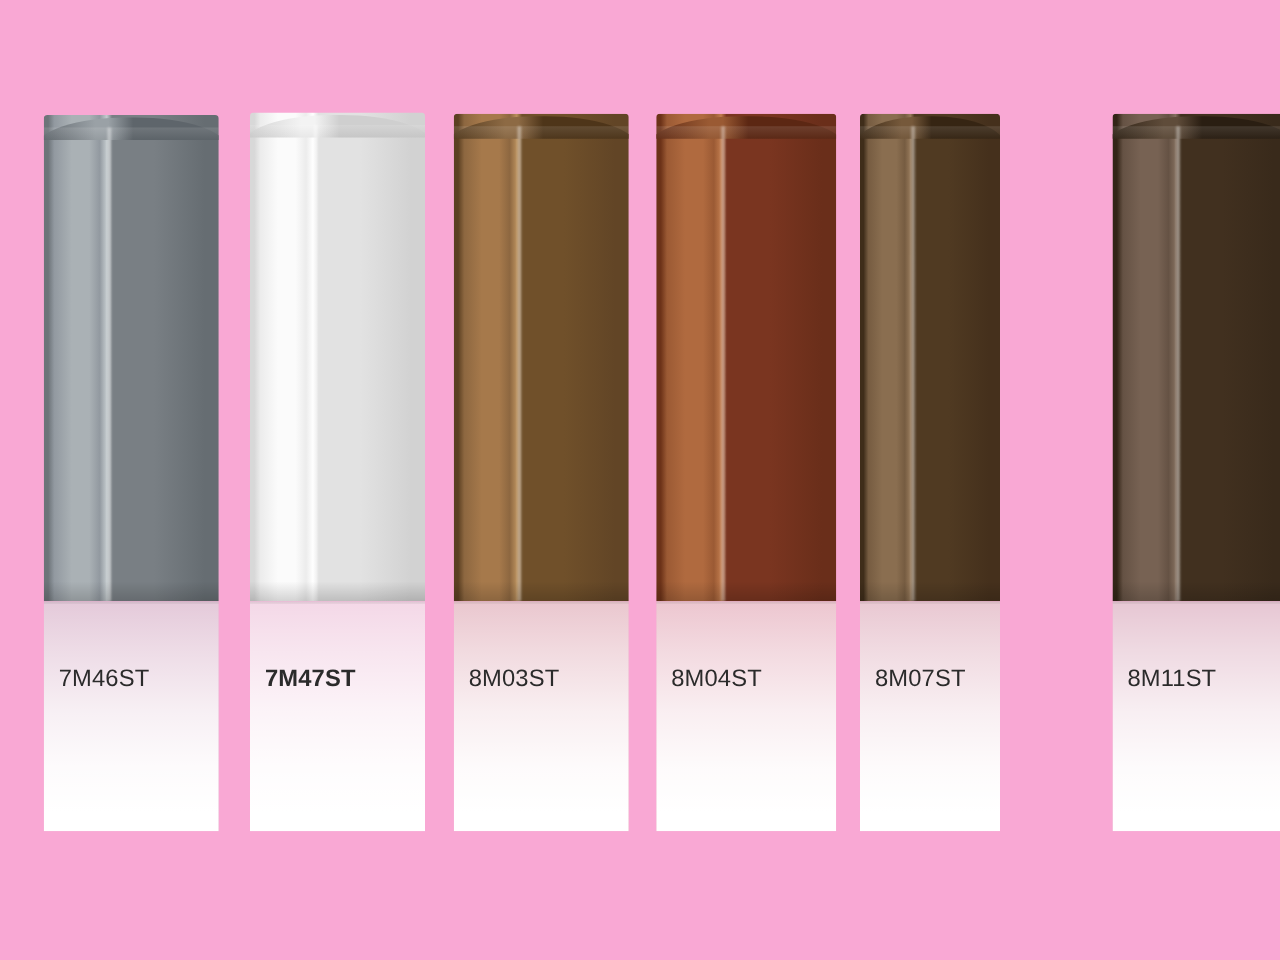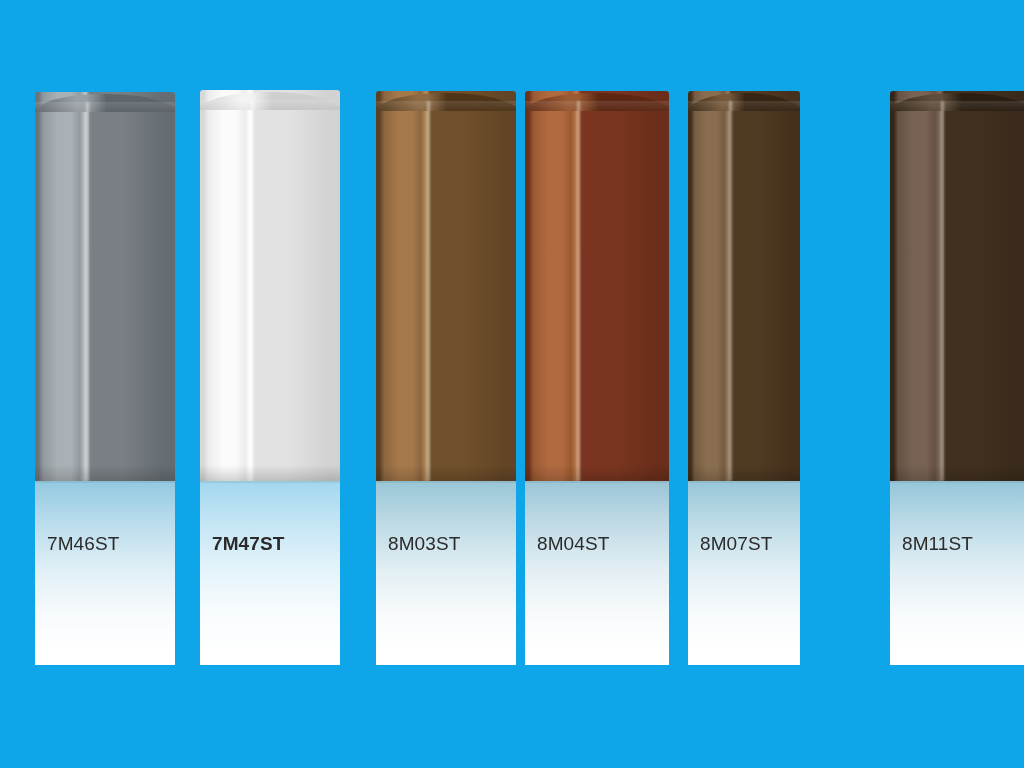--- a/index.html
+++ b/index.html
@@ -126,21 +126,21 @@
     font-size: 19px;
     letter-spacing: .1px;
     color: #2b2b2b;
     font-family: "Liberation Sans", sans-serif;
     white-space: nowrap;
   }
 </style>
 </head>
 <body>
 
-<div id="swatch-board" style="background: #0ea5e9;">
+<div id="swatch-board" style="background: #f9a8d4;">
     <div class="post-cell" style="left: 35px; width: 140px;">
       <div class="post" style="top: 92px; height: 389px;">
         <div class="post-faces" style="background: linear-gradient(to right, rgb(109, 116, 121) 0%, rgb(109, 116, 121) 2.5%, rgb(146, 153, 160) 6%, rgb(170, 177, 181) 16%, rgb(170, 177, 181) 26%, rgb(146, 153, 160) 32%, rgb(195, 202, 205) 36%, rgb(121, 127, 132) 39%, rgb(121, 127, 132) 63%, rgb(102, 109, 114) 92%, rgb(102, 109, 114) 100%);"></div>
         <div class="post-cap">
           <div class="cap-inner" style="background: linear-gradient(to right, rgb(94, 101, 107) 0%, rgb(154, 161, 166) 31%, rgb(154, 161, 166) 38%, rgb(94, 101, 107) 51%, rgb(94, 101, 107) 100%);"></div>
           <div class="cap-shadow" style="background: linear-gradient(rgba(255, 255, 255, 0.2), rgba(0, 0, 0, 0.1));"></div>
         </div>
         <div class="post-highlight" style="left: calc(35.4%); background: linear-gradient(to right, rgba(255, 255, 255, 0), rgba(255, 255, 255, 0.85), rgba(255, 255, 255, 0));"></div>
         <div class="post-foot"></div>
       </div>
@@ -161,21 +161,21 @@
         <div class="post-highlight" style="left: calc(35.4%); background: linear-gradient(to right, rgba(255, 255, 255, 0), rgba(255, 255, 255, 0.85), rgba(255, 255, 255, 0));"></div>
         <div class="post-foot"></div>
       </div>
       <div class="reflection" style="top: 481px; height: 184px;">
         <div class="reflection-faces" style="background: linear-gradient(to right, rgb(230, 230, 230) 0%, rgb(230, 230, 230) 30%, rgb(230, 230, 230) 37%, rgb(230, 230, 230) 100%);"></div>
         <div class="reflection-line"></div>
         <div class="reflection-fade"></div>
       </div>
       <div class="swatch-label" style="top: 533px; color: rgb(43, 43, 43); font-weight: bold;">7M47ST</div>
     </div>
-    <div class="post-cell" style="left: 376px; width: 140px;">
+    <div class="post-cell" style="left: 363px; width: 140px;">
       <div class="post" style="top: 91px; height: 390px;">
         <div class="post-faces" style="background: linear-gradient(to right, rgb(92, 64, 34) 0%, rgb(92, 64, 34) 2.5%, rgb(141, 103, 64) 6%, rgb(166, 121, 75) 16%, rgb(166, 121, 75) 26%, rgb(141, 103, 64) 32%, rgb(185, 143, 92) 36%, rgb(112, 80, 42) 39%, rgb(112, 80, 42) 63%, rgb(98, 69, 38) 92%, rgb(98, 69, 38) 100%);"></div>
         <div class="post-cap">
           <div class="cap-inner" style="background: linear-gradient(to right, rgb(78, 53, 25) 0%, rgb(141, 106, 68) 31%, rgb(141, 106, 68) 38%, rgb(78, 53, 25) 51%, rgb(78, 53, 25) 100%);"></div>
           <div class="cap-shadow" style="background: linear-gradient(rgba(255, 255, 255, 0.2), rgba(0, 0, 0, 0.1));"></div>
         </div>
         <div class="post-highlight" style="left: calc(35.4%); background: linear-gradient(to right, rgba(255, 255, 255, 0), rgba(255, 255, 255, 0.85), rgba(255, 255, 255, 0));"></div>
         <div class="post-foot"></div>
       </div>
       <div class="reflection" style="top: 481px; height: 184px;">

